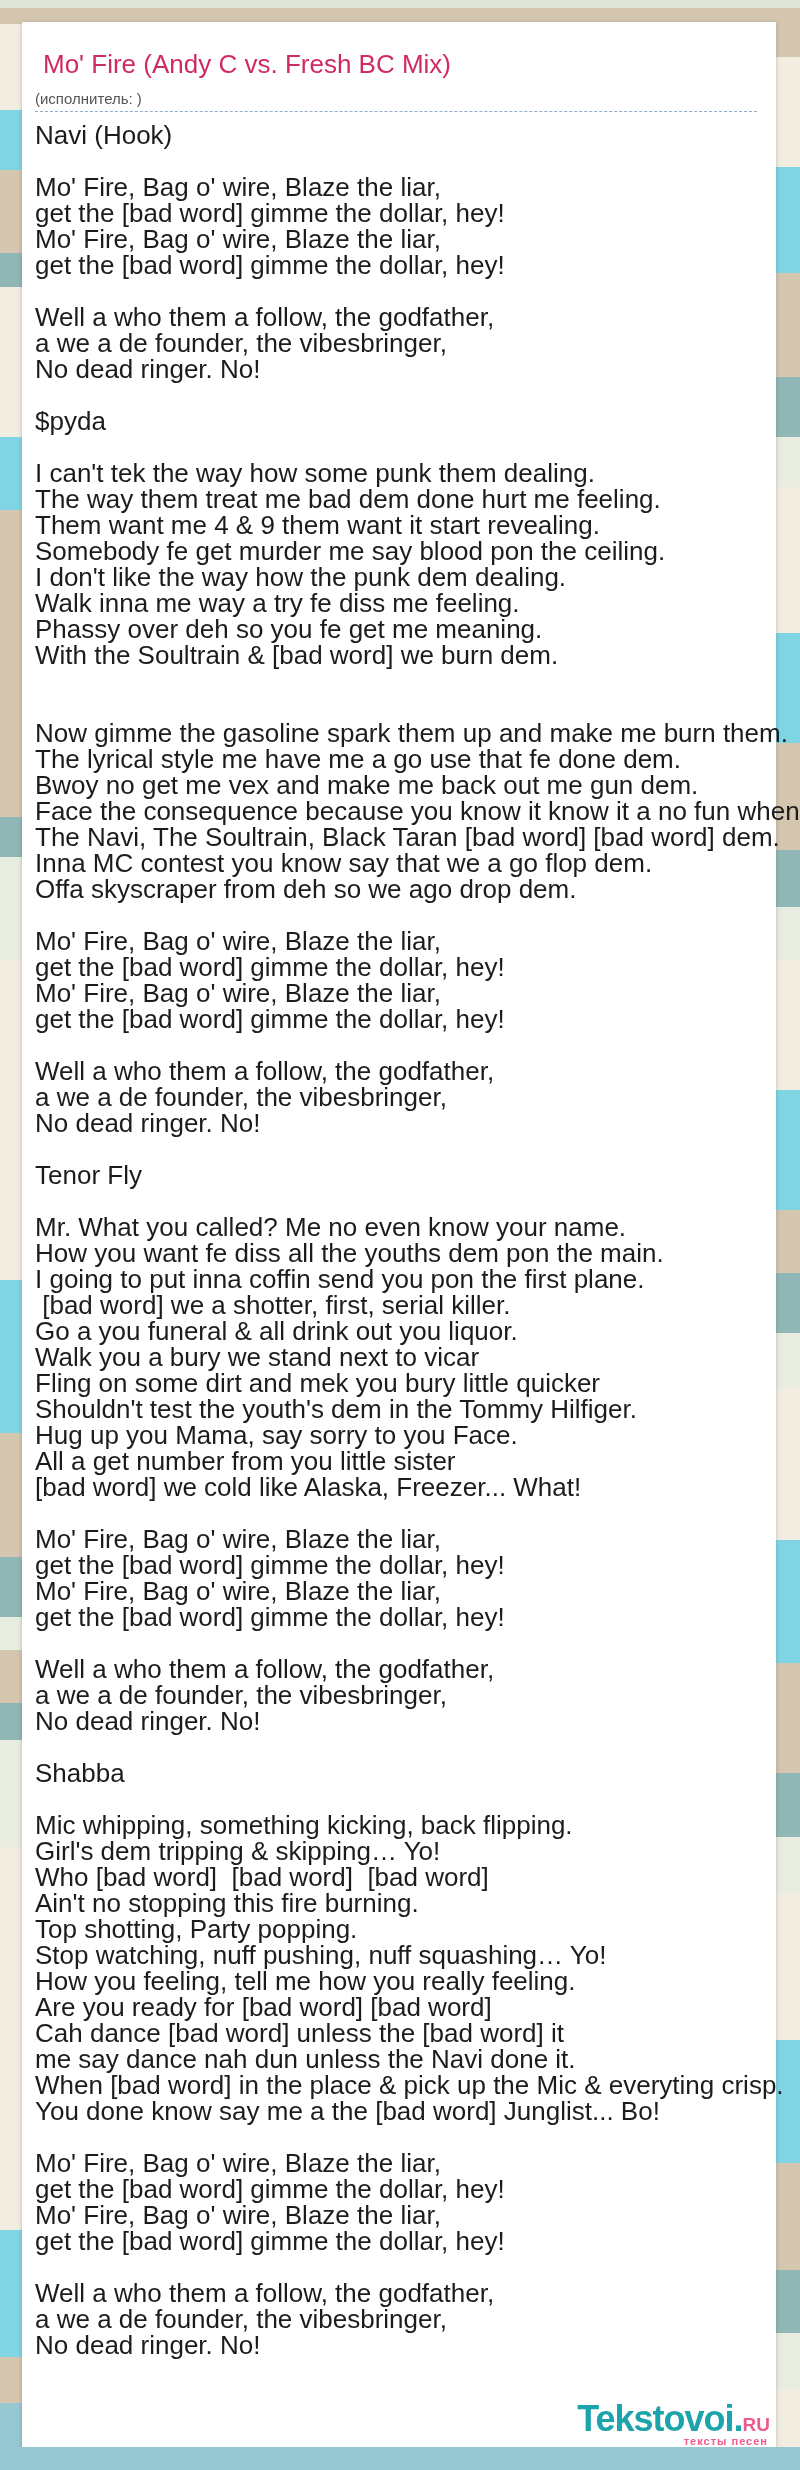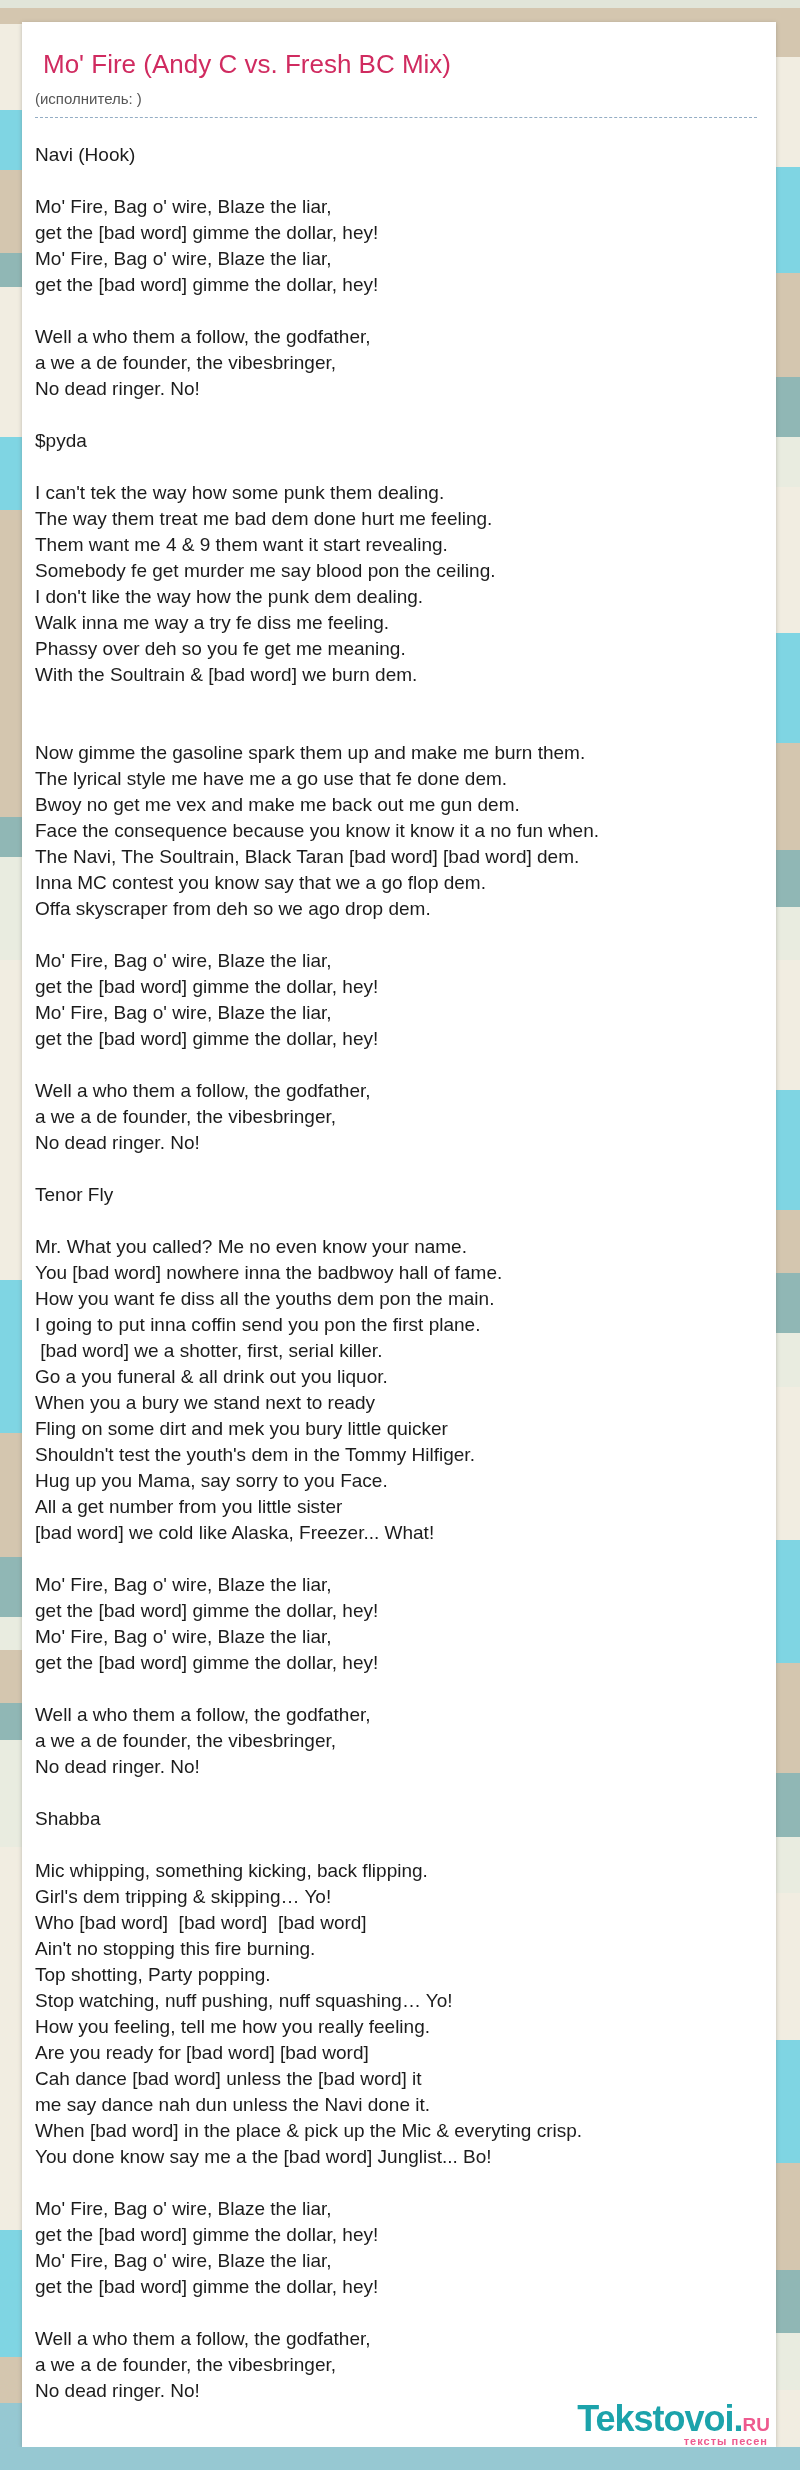--- a/index.html
+++ b/index.html
@@ -7,23 +7,23 @@
   .page{position:relative;width:800px;height:2470px;overflow:hidden;background:var(--stripe_cream,#f1ede1);}
   .top-band{position:absolute;left:0;top:0;width:800px;height:8px;background:var(--page_top,#e1e5d9);}
   .tan-band{position:absolute;left:0;top:8px;width:800px;height:16px;background:var(--stripe_tan,#d4c6af);}
   .stripe-col{position:absolute;top:0;height:2470px;}
   .stripe-col.left{left:0;width:22px;}
   .stripe-col.right{right:0;width:24px;}
   .stripe-col .seg{position:absolute;left:0;width:100%;}
   .content-box{position:absolute;left:22px;top:22px;width:754px;height:2425px;background:#ffffff;
     box-shadow:0 1px 4px rgba(90,90,80,0.35);box-sizing:border-box;padding:16px 19px 0 13px;}
   h1.title{margin:8px;font-size:26px;line-height:36px;font-weight:normal;color:var(--title,#d02b60);}
-  .artist{font-size:15px;line-height:18px;color:var(--artist,#555555);padding-bottom:9px;
+  .artist{font-size:15px;line-height:18px;color:var(--artist,#555555);padding-bottom:3px;
     border-bottom:1px dashed #94adc4;}
-  .lyrics{margin-top:24px;font-size:19px;line-height:26px;color:var(--lyrics,#1c1c1c);}
+  .lyrics{margin-top:10px;font-size:26px;line-height:26px;color:var(--lyrics,#1c1c1c);}
   .lyrics .line{height:26px;white-space:pre;overflow:visible;}
   .logo{position:absolute;right:6px;bottom:0;text-align:right;line-height:1;cursor:pointer;}
   .logo-main{font-size:36px;font-weight:bold;color:var(--logo_teal,#1ca3ab);letter-spacing:-1px;}
   .logo-ru{font-size:19px;font-weight:bold;color:var(--logo_pink,#ee5a8f);margin-top:32px;}
   .tagline{font-size:11px;font-weight:bold;color:var(--logo_pink,#ee5a8f);letter-spacing:1px;margin-top:-1px;padding-right:2px;}
   .footer-bar{position:absolute;left:0;top:2447px;width:800px;height:23px;background:var(--footer_bar,#96c8d2);}
 </style>
 </head>
 <body>
 
@@ -123,26 +123,25 @@
         <div class="line">Mo' Fire, Bag o' wire, Blaze the liar,</div>
         <div class="line">get the [bad word] gimme the dollar, hey!</div>
         <div class="line">&nbsp;</div>
         <div class="line">Well a who them a follow, the godfather,</div>
         <div class="line">a we a de founder, the vibesbringer,</div>
         <div class="line">No dead ringer. No!</div>
         <div class="line">&nbsp;</div>
         <div class="line">Tenor Fly</div>
         <div class="line">&nbsp;</div>
         <div class="line">Mr. What you called? Me no even know your name.</div>
-        <div class="line">You [bad word] nowhere inna the badbwoy hall of fame.</div>
         <div class="line">How you want fe diss all the youths dem pon the main.</div>
         <div class="line">I going to put inna coffin send you pon the first plane.</div>
         <div class="line"> [bad word] we a shotter, first, serial killer.</div>
         <div class="line">Go a you funeral &amp; all drink out you liquor.</div>
-        <div class="line">When you a bury we stand next to ready</div>
+        <div class="line">Walk you a bury we stand next to vicar</div>
         <div class="line">Fling on some dirt and mek you bury little quicker</div>
         <div class="line">Shouldn't test the youth's dem in the Tommy Hilfiger.</div>
         <div class="line">Hug up you Mama, say sorry to you Face.</div>
         <div class="line">All a get number from you little sister</div>
         <div class="line">[bad word] we cold like Alaska, Freezer... What!</div>
         <div class="line">&nbsp;</div>
         <div class="line">Mo' Fire, Bag o' wire, Blaze the liar,</div>
         <div class="line">get the [bad word] gimme the dollar, hey!</div>
         <div class="line">Mo' Fire, Bag o' wire, Blaze the liar,</div>
         <div class="line">get the [bad word] gimme the dollar, hey!</div>

